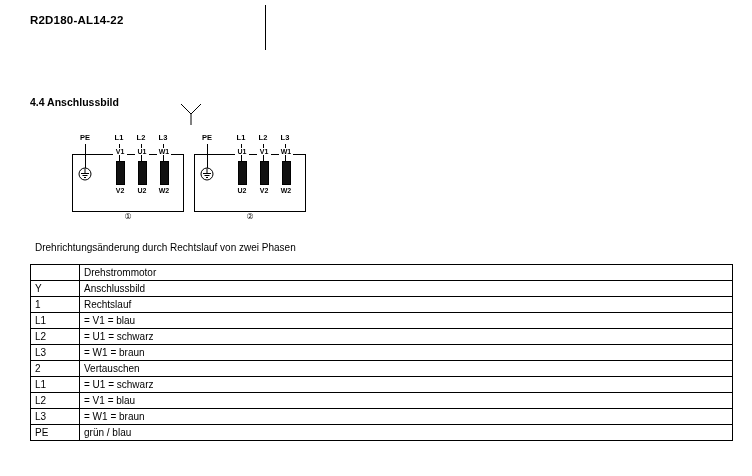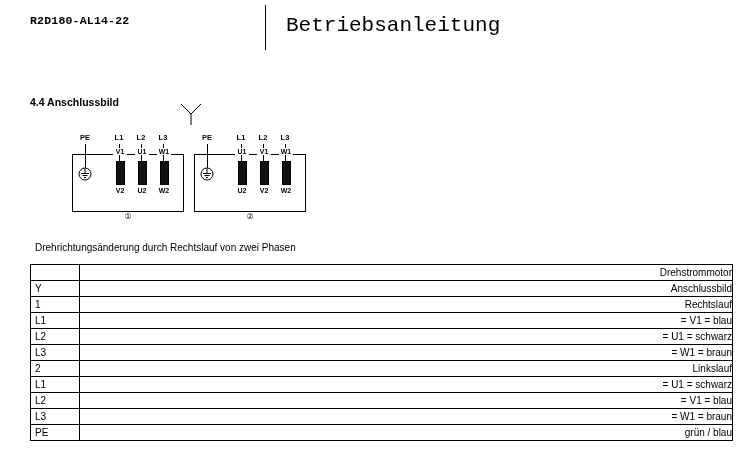--- a/index.html
+++ b/index.html
@@ -16,21 +16,20 @@
     overflow: hidden;
   }
 
   
   .header {
     position: absolute;
     left: 0;
     top: 0;
     width: 672px;
     height: 62px;
-    font-family: Liberation Mono, monospace;
   }
   .header-model {
     position: absolute;
     left: 30px;
     top: 14px;
     font-size: 11.5px;
     font-weight: bold;
     letter-spacing: 0.2px;
   }
   .header-rule {
@@ -186,30 +185,28 @@
     height: 15px;
     padding: 0 0 0 4px;
     vertical-align: middle;
   }
   .tbl td.key {
     width: 44px;
     font-weight: normal;
   }
   .tbl td.val {
     width: 648px;
-    text-align: right;
   }
 </style>
 </head>
 <body>
 
 <div class="header">
   <div class="header-model">R2D180-AL14-22</div>
   <div class="header-rule"></div>
-  <div class="header-title">Betriebsanleitung</div>
 </div>
 
 <div class="section-heading">4.4 Anschlussbild</div>
 
 <div class="diagram-area">
 
   <svg class="y-symbol" viewBox="0 0 26 22">
     <line x1="13" y1="22" x2="13" y2="11" stroke="#000" stroke-width="1"></line>
     <line x1="13" y1="11" x2="3" y2="1" stroke="#000" stroke-width="1"></line>
     <line x1="13" y1="11" x2="23" y2="1" stroke="#000" stroke-width="1"></line>
@@ -319,21 +316,21 @@
     <tr>
       <td class="key">L2</td>
       <td class="val">= U1 = schwarz</td>
     </tr>
     <tr>
       <td class="key">L3</td>
       <td class="val">= W1 = braun</td>
     </tr>
     <tr>
       <td class="key">2</td>
-      <td class="val">Linkslauf</td>
+      <td class="val">Vertauschen</td>
     </tr>
     <tr>
       <td class="key">L1</td>
       <td class="val">= U1 = schwarz</td>
     </tr>
     <tr>
       <td class="key">L2</td>
       <td class="val">= V1 = blau</td>
     </tr>
     <tr>

